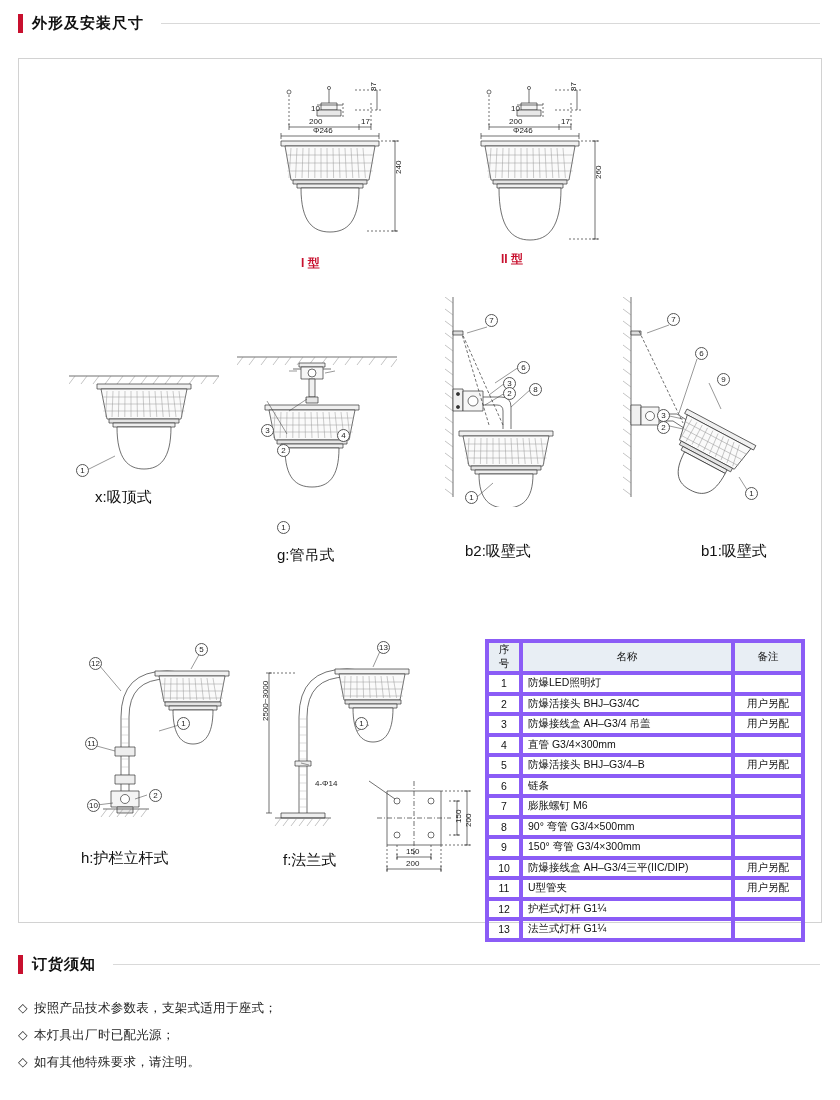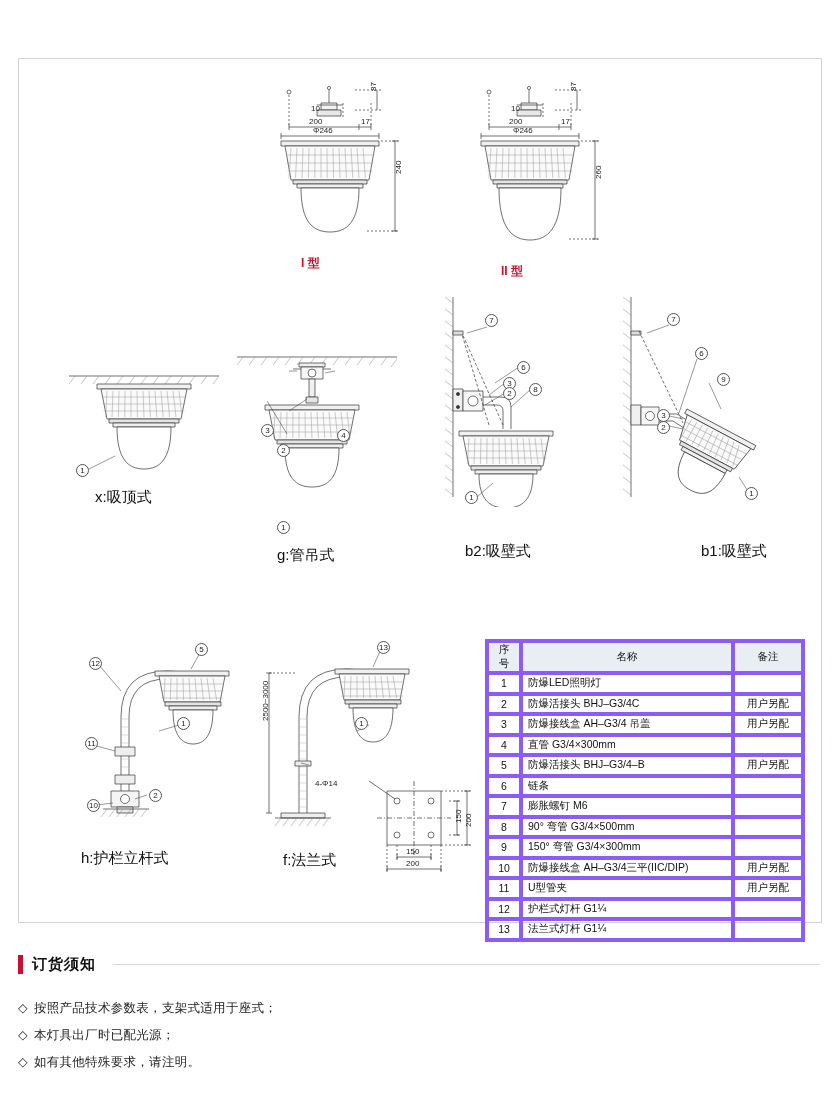--- a/index.html
+++ b/index.html
@@ -119,20 +119,25 @@
   }
   .note .dia { margin-right: 6px; color: #333; }
 
   svg { display: block; }
 </style>
 </head>
 <body>
 
 <div class="page">
 
+  <div class="sec-head" id="head1">
+    <div class="bar"></div>
+    <div class="title">外形及安装尺寸</div>
+    <div class="rule"></div>
+  </div>
 
   <div class="panel">
 
     <div class="fig" style="left:232px; top:20px;">
       <svg width="160" height="190" viewBox="0 0 160 190">
         <g stroke="#333" fill="none" stroke-width="0.7">
 
           <circle cx="38" cy="13" r="2"></circle>
           <circle cx="78" cy="9" r="1.6"></circle>
           <path d="M78 11 L78 24"></path>
@@ -222,21 +227,21 @@
           <path d="M104 11 L130 11 M104 31 L130 31" stroke-dasharray="2,2"></path>
           <path d="M126 11 L126 31"></path>
         </g>
       </svg>
       <div class="dim" style="left:60px; top:25px;">10</div>
       <div class="dim" style="left:118px; top:12px; transform:rotate(-90deg); transform-origin:left top;">87</div>
       <div class="dim" style="left:58px; top:38px;">200</div>
       <div class="dim" style="left:110px; top:38px;">17</div>
       <div class="dim" style="left:62px; top:47px;">Φ246</div>
       <div class="dim" style="left:143px; top:100px; transform:rotate(-90deg); transform-origin:left top;">260</div>
-      <div class="cap red" style="left:50px; top:184px;">II 型</div>
+      <div class="cap red" style="left:50px; top:172px;">II 型</div>
     </div>
 
     <div class="fig" style="left:50px; top:305px;">
       <svg width="150" height="130" viewBox="0 0 150 130">
         <g stroke="#333" fill="none" stroke-width="0.7">
           <path d="M0 12 h150"></path>
           <g stroke="#888" stroke-width="0.5">
             <path d="M6 12 L0 20 M18 12 L12 20 M30 12 L24 20 M42 12 L36 20 M54 12 L48 20
                      M66 12 L60 20 M78 12 L72 20 M90 12 L84 20 M102 12 L96 20 M114 12 L108 20
                      M126 12 L120 20 M138 12 L132 20 M150 12 L144 20"></path>

